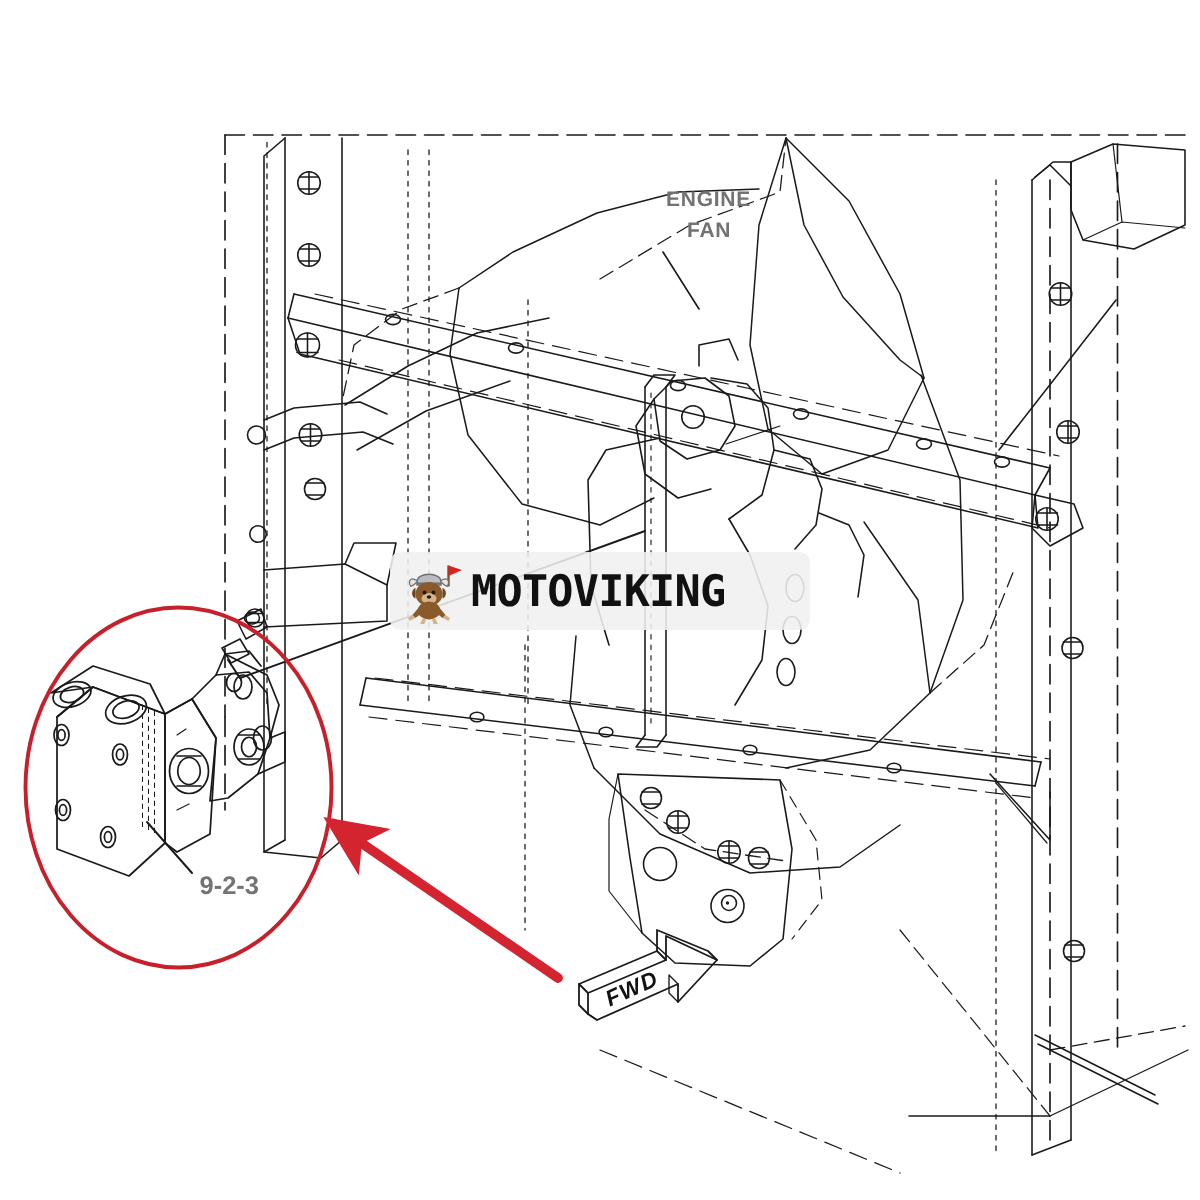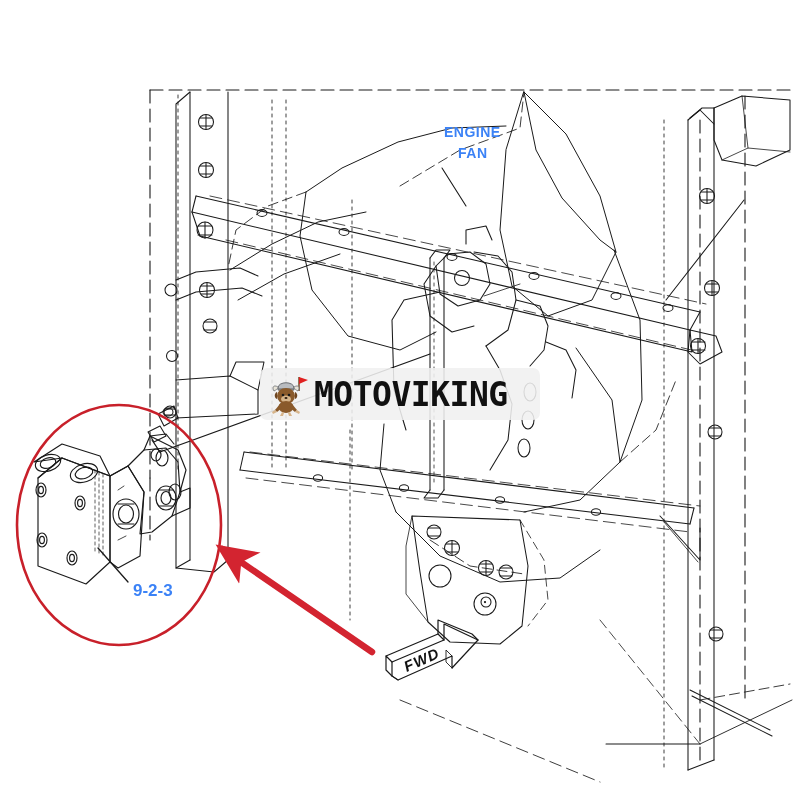--- a/index.html
+++ b/index.html
@@ -1,32 +1,32 @@
 <!DOCTYPE html>
 <html><head>
 <meta charset="utf-8">
 <style>
   html,body{margin:0;padding:0;background:#ffffff;}
   body{width:800px;height:800px;overflow:hidden;
        font-family:"Liberation Sans", sans-serif;}
   #stage{position:relative;width:800px;height:800px;background:#fff;}
   #drawing{position:absolute;left:0;top:0;width:800px;height:800px;}
-  .lbl{position:absolute;color:#3b82f6;font-weight:700;letter-spacing:.5px;}
+  .lbl{position:absolute;color:#737373;font-weight:700;letter-spacing:.5px;}
   #engine-fan-label{left:444px;top:122px;width:120px;text-align:left;
         font-size:14px;line-height:21px;}
   #part-number-label{left:133px;top:581px;font-size:17px;letter-spacing:0px;font-weight:600;}
   #fwd-label{position:absolute;left:403px;top:651px;font-size:15px;font-weight:600;
         color:#111;transform:rotate(-24deg);font-style:italic;letter-spacing:1px;}
   
   #watermark{position:absolute;left:260px;top:368px;width:280px;height:52px;
         background:rgba(240,240,240,0.88);border-radius:7px;
         display:flex;align-items:center;padding:0 6px;box-sizing:border-box;}
   #watermark-mascot{width:46px;height:46px;flex:0 0 46px;position:relative;}
   #watermark-text{font-family:"DejaVu Sans Mono", monospace;font-weight:700;
-        font-size:33px;color:#111;letter-spacing:-0.5px;margin-left:2px;
+        font-size:29px;color:#111;letter-spacing:-0.5px;margin-left:2px;
         white-space:nowrap;}
 </style>
 </head>
 <body>
 
 <div id="stage">
 
   <svg id="drawing" viewBox="0 0 800 800">
     <defs>
       <marker id="redhead" markerWidth="7" markerHeight="7" refX="5.2" refY="3.2" orient="auto" markerUnits="strokeWidth">

